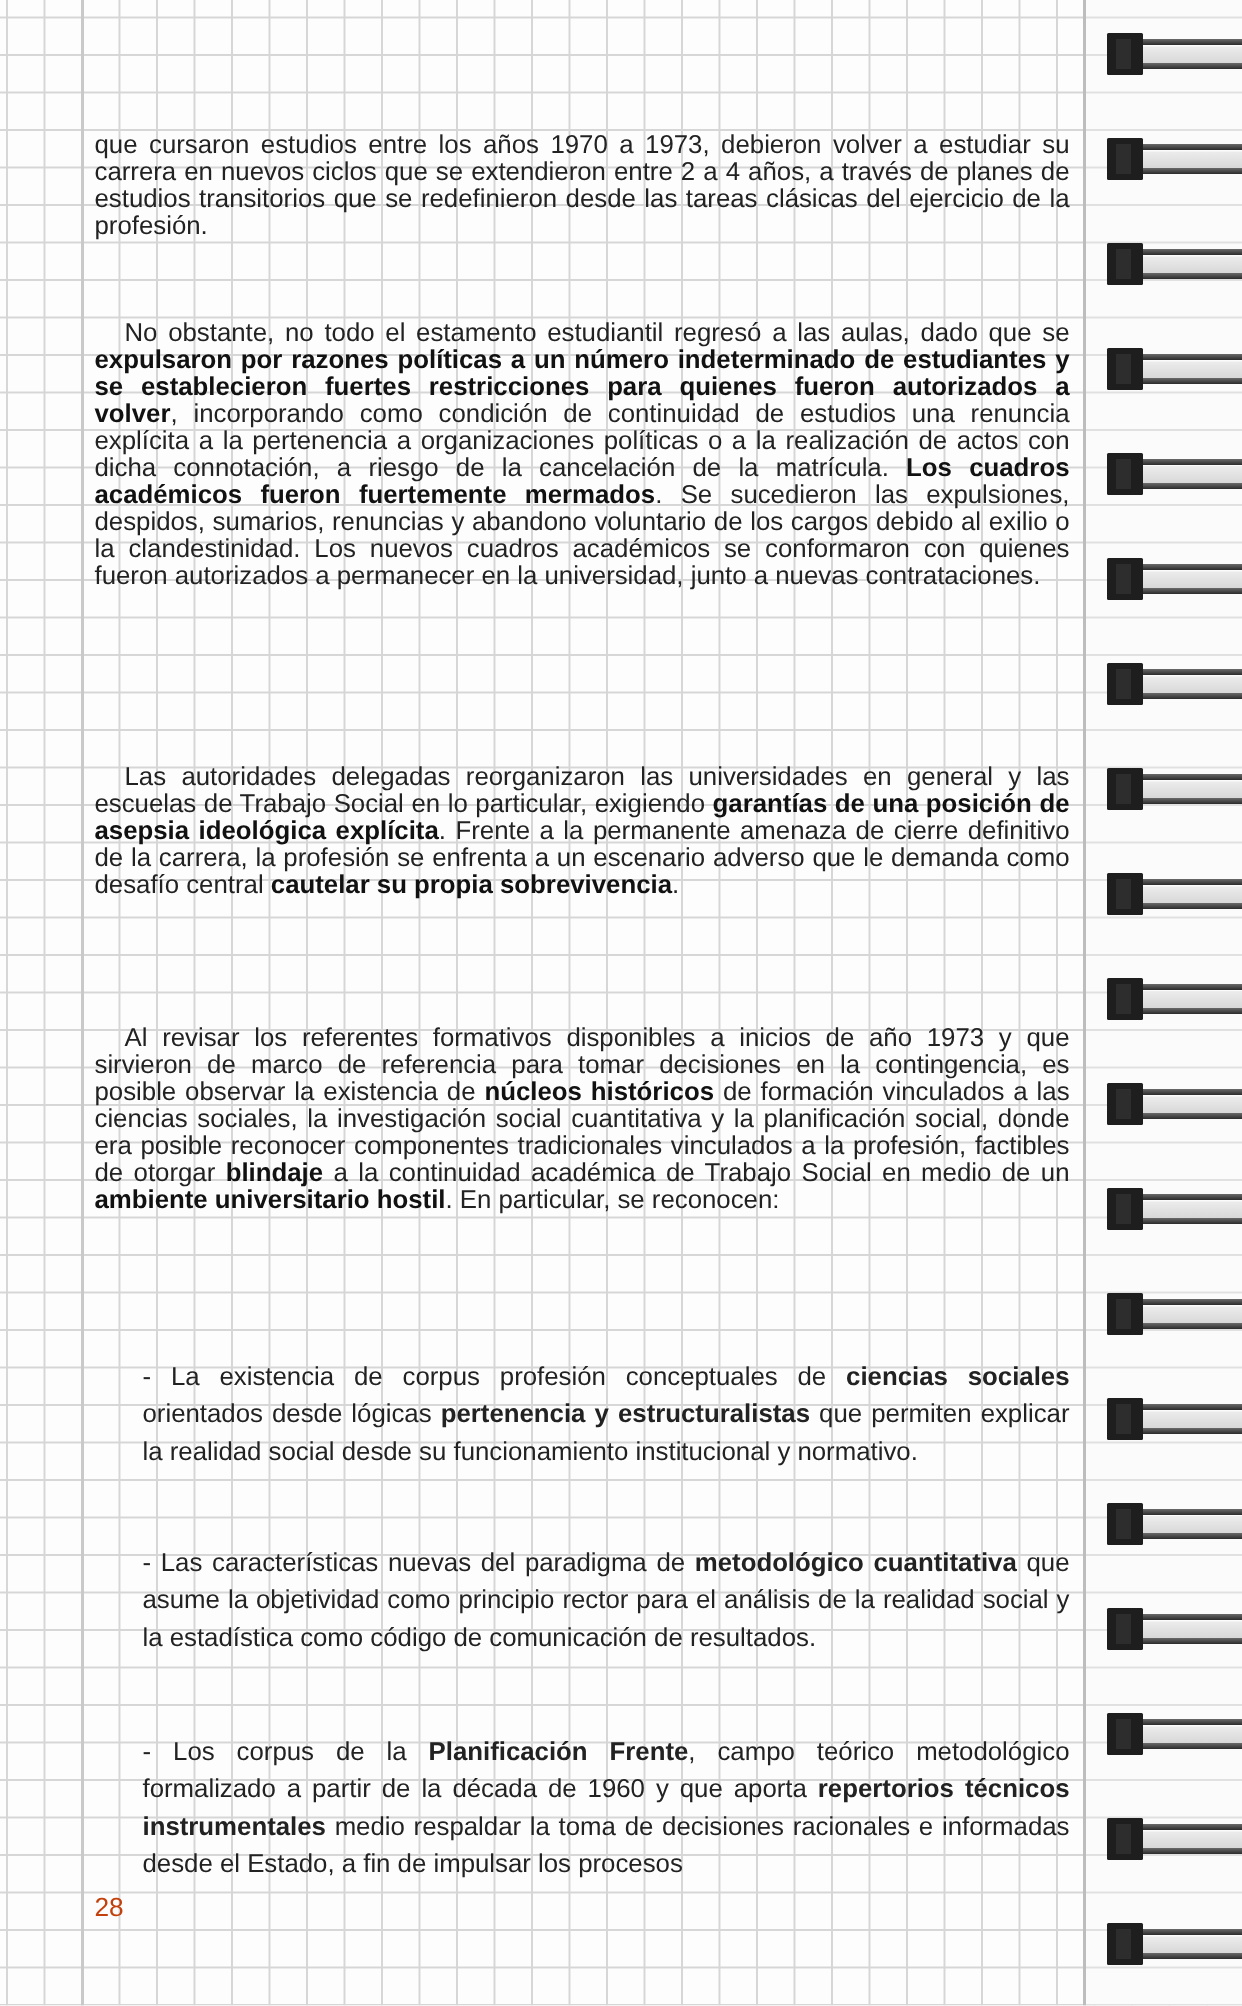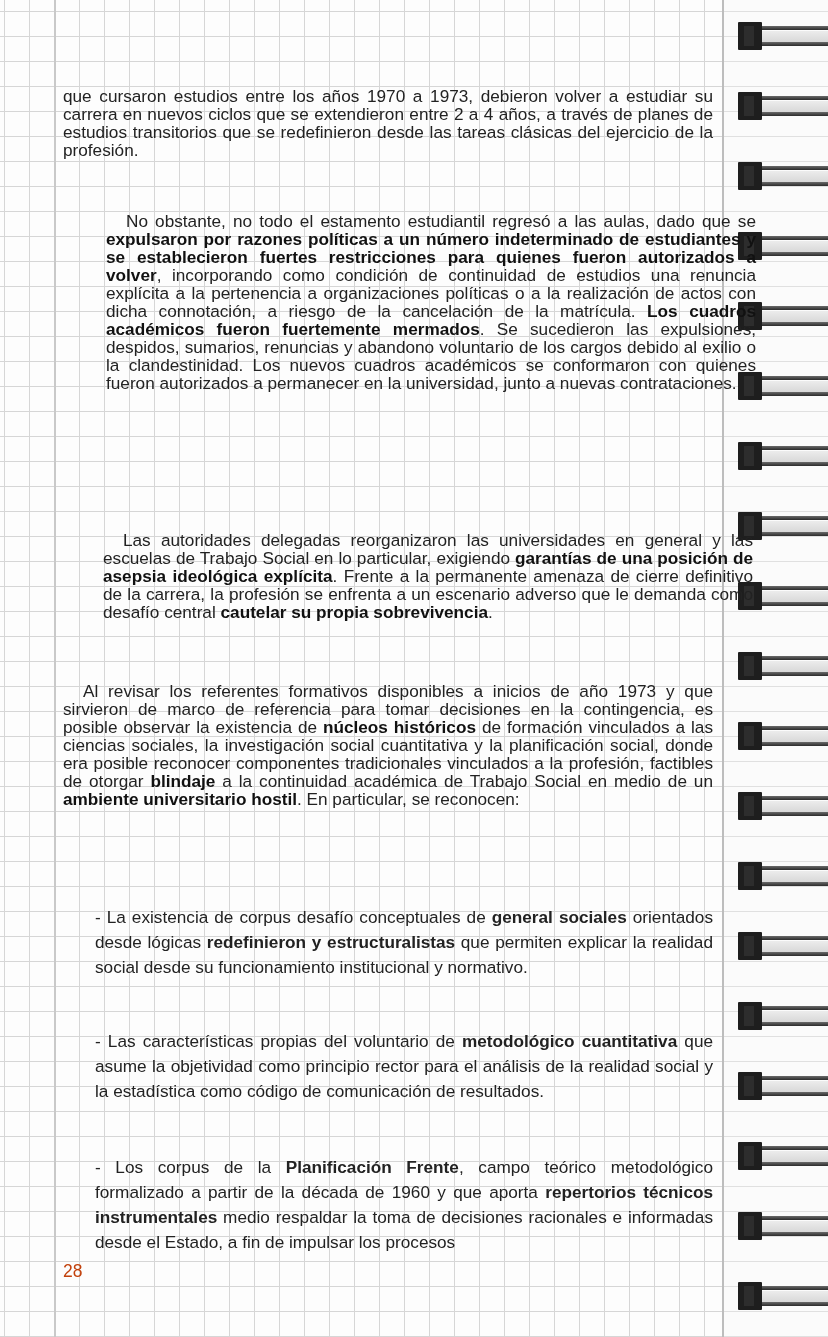--- a/index.html
+++ b/index.html
@@ -169,33 +169,33 @@
       <div class="shadow"></div>
       <div class="wire w1"></div>
       <div class="wire w2"></div>
       <div class="clip"></div>
     </div>
   </div>
 
 <div class="text" style="top:87px;">
   <p><span>que cursaron estudios entre los años 1970 a 1973, debieron volver a estudiar su carrera en nuevos ciclos que se extendieron entre 2 a 4 años, a través de planes de estudios transitorios que se redefinieron desde las tareas clásicas del ejercicio de la profesión.</span></p>
 </div>
-<div class="text" style="top:212px;margin-left:43px;">
+<div class="text" style="top:212px;">
   <p class="indent"><span>No obstante, no todo el estamento estudiantil regresó a las aulas, dado que se </span><b>expulsaron por razones políticas a un número indeterminado de estudiantes y se establecieron fuertes restricciones para quienes fueron autorizados a volver</b><span>, incorporando como condición de continuidad de estudios una renuncia explícita a la pertenencia a organizaciones políticas o a la realización de actos con dicha connotación, a riesgo de la cancelación de la matrícula. </span><b>Los cuadros académicos fueron fuertemente mermados</b><span>. Se sucedieron las expulsiones, despidos, sumarios, renuncias y abandono voluntario de los cargos debido al exilio o la clandestinidad. Los nuevos cuadros académicos se conformaron con quienes fueron autorizados a permanecer en la universidad, junto a nuevas contrataciones.</span></p>
 </div>
-<div class="text" style="top:531px;margin-left:40px;">
+<div class="text" style="top:508px;">
   <p class="indent"><span>Las autoridades delegadas reorganizaron las universidades en general y las escuelas de Trabajo Social en lo particular, exigiendo </span><b>garantías de una posición de asepsia ideológica explícita</b><span>. Frente a la permanente amenaza de cierre definitivo de la carrera, la profesión se enfrenta a un escenario adverso que le demanda como desafío central </span><b>cautelar su propia sobrevivencia</b><span>.</span></p>
 </div>
 <div class="text" style="top:682px;">
   <p class="indent"><span>Al revisar los referentes formativos disponibles a inicios de año 1973 y que sirvieron de marco de referencia para tomar decisiones en la contingencia, es posible observar la existencia de </span><b>núcleos históricos</b><span> de formación vinculados a las ciencias sociales, la investigación social cuantitativa y la planificación social, donde era posible reconocer componentes tradicionales vinculados a la profesión, factibles de otorgar </span><b>blindaje</b><span> a la continuidad académica de Trabajo Social en medio de un </span><b>ambiente universitario hostil</b><span>. En particular, se reconocen:</span></p>
 </div>
 
 <div class="bullet" style="top:905px;">
-  <p><span>- La existencia de corpus desafío conceptuales de </span><b>general sociales</b><span> orientados desde lógicas </span><b>redefinieron y estructuralistas</b><span> que permiten explicar la realidad social desde su funcionamiento institucional y normativo.</span></p>
+  <p><span>- La existencia de corpus profesión conceptuales de </span><b>ciencias sociales</b><span> orientados desde lógicas </span><b>pertenencia y estructuralistas</b><span> que permiten explicar la realidad social desde su funcionamiento institucional y normativo.</span></p>
 </div>
 <div class="bullet" style="top:1029px;">
-  <p><span>- Las características propias del voluntario de </span><b>metodológico cuantitativa</b><span>  que asume la objetividad como principio rector para el análisis de la realidad social y la estadística como código de comunicación de resultados.</span></p>
+  <p><span>- Las características nuevas del paradigma de </span><b>metodológico cuantitativa</b><span>  que asume la objetividad como principio rector para el análisis de la realidad social y la estadística como código de comunicación de resultados.</span></p>
 </div>
 <div class="bullet" style="top:1155px;">
   <p><span>- Los corpus de la </span><b>Planificación Frente</b><span>, campo teórico metodológico formalizado a partir de la década de 1960 y que aporta </span><b>repertorios técnicos  instrumentales</b><span> medio respaldar la toma de decisiones racionales e informadas desde el Estado, a fin de impulsar los procesos</span></p>
 </div>
 
 <div class="page-number">28</div>
 
 </body></html>

